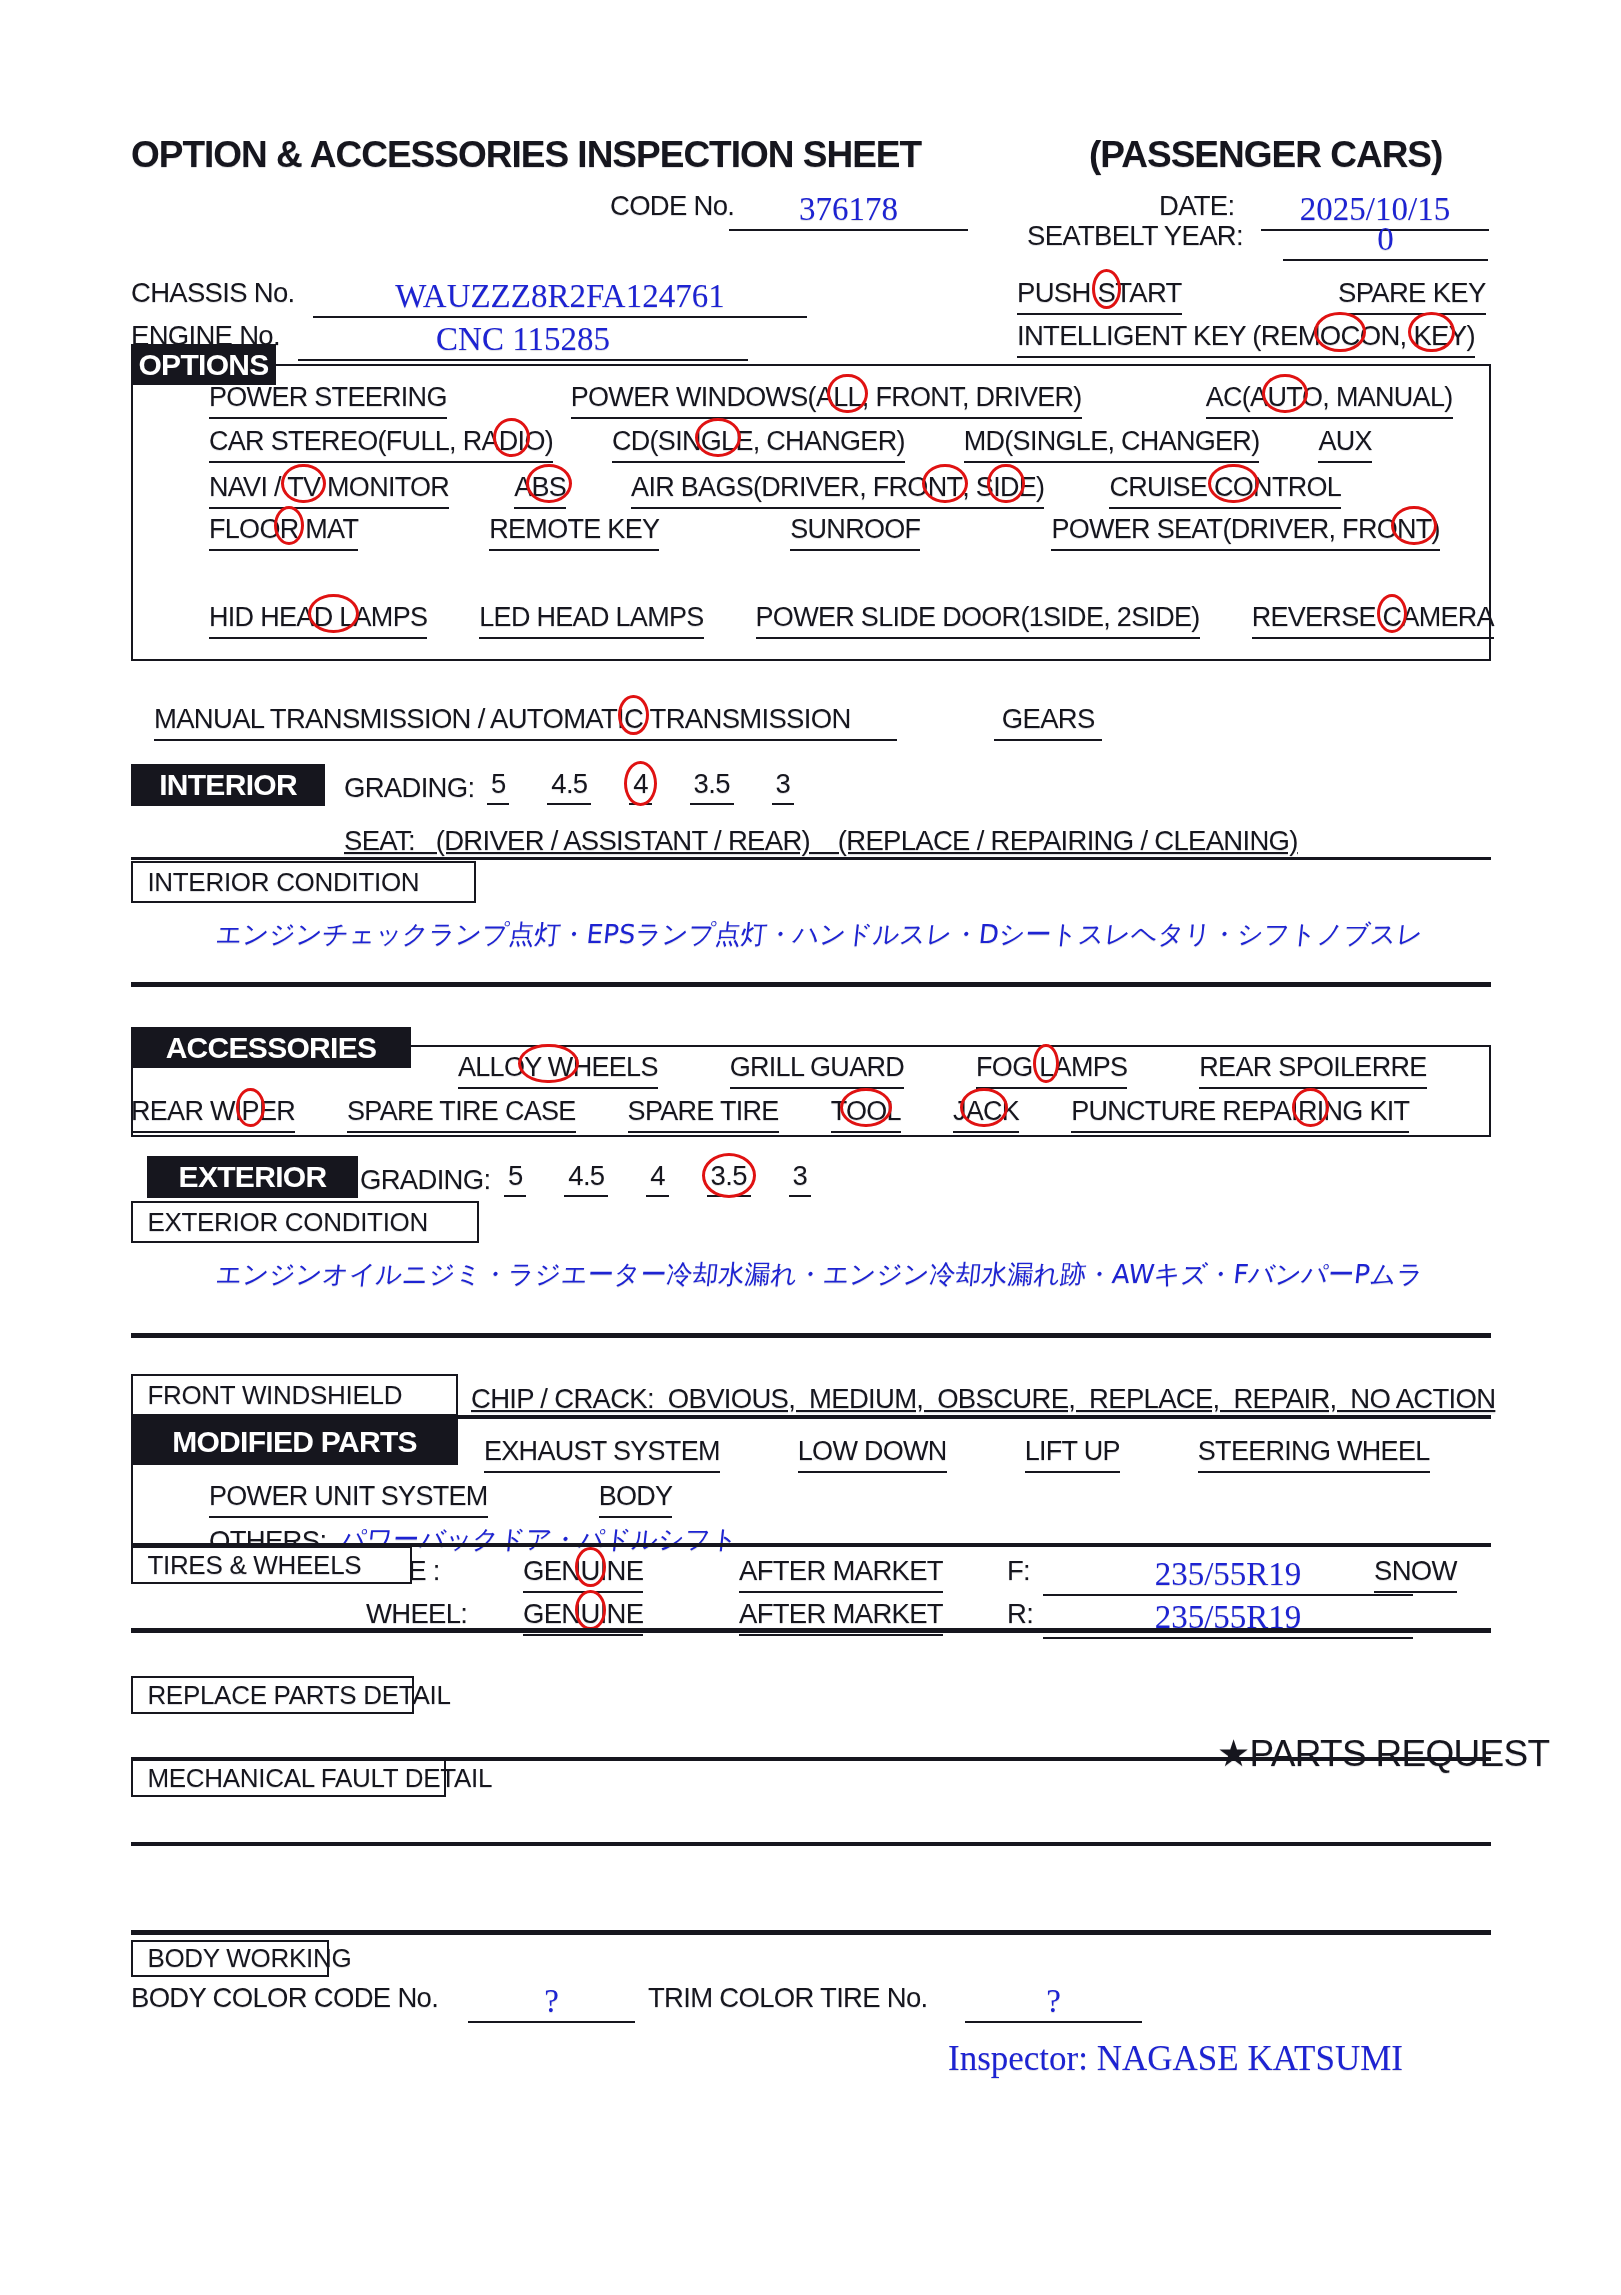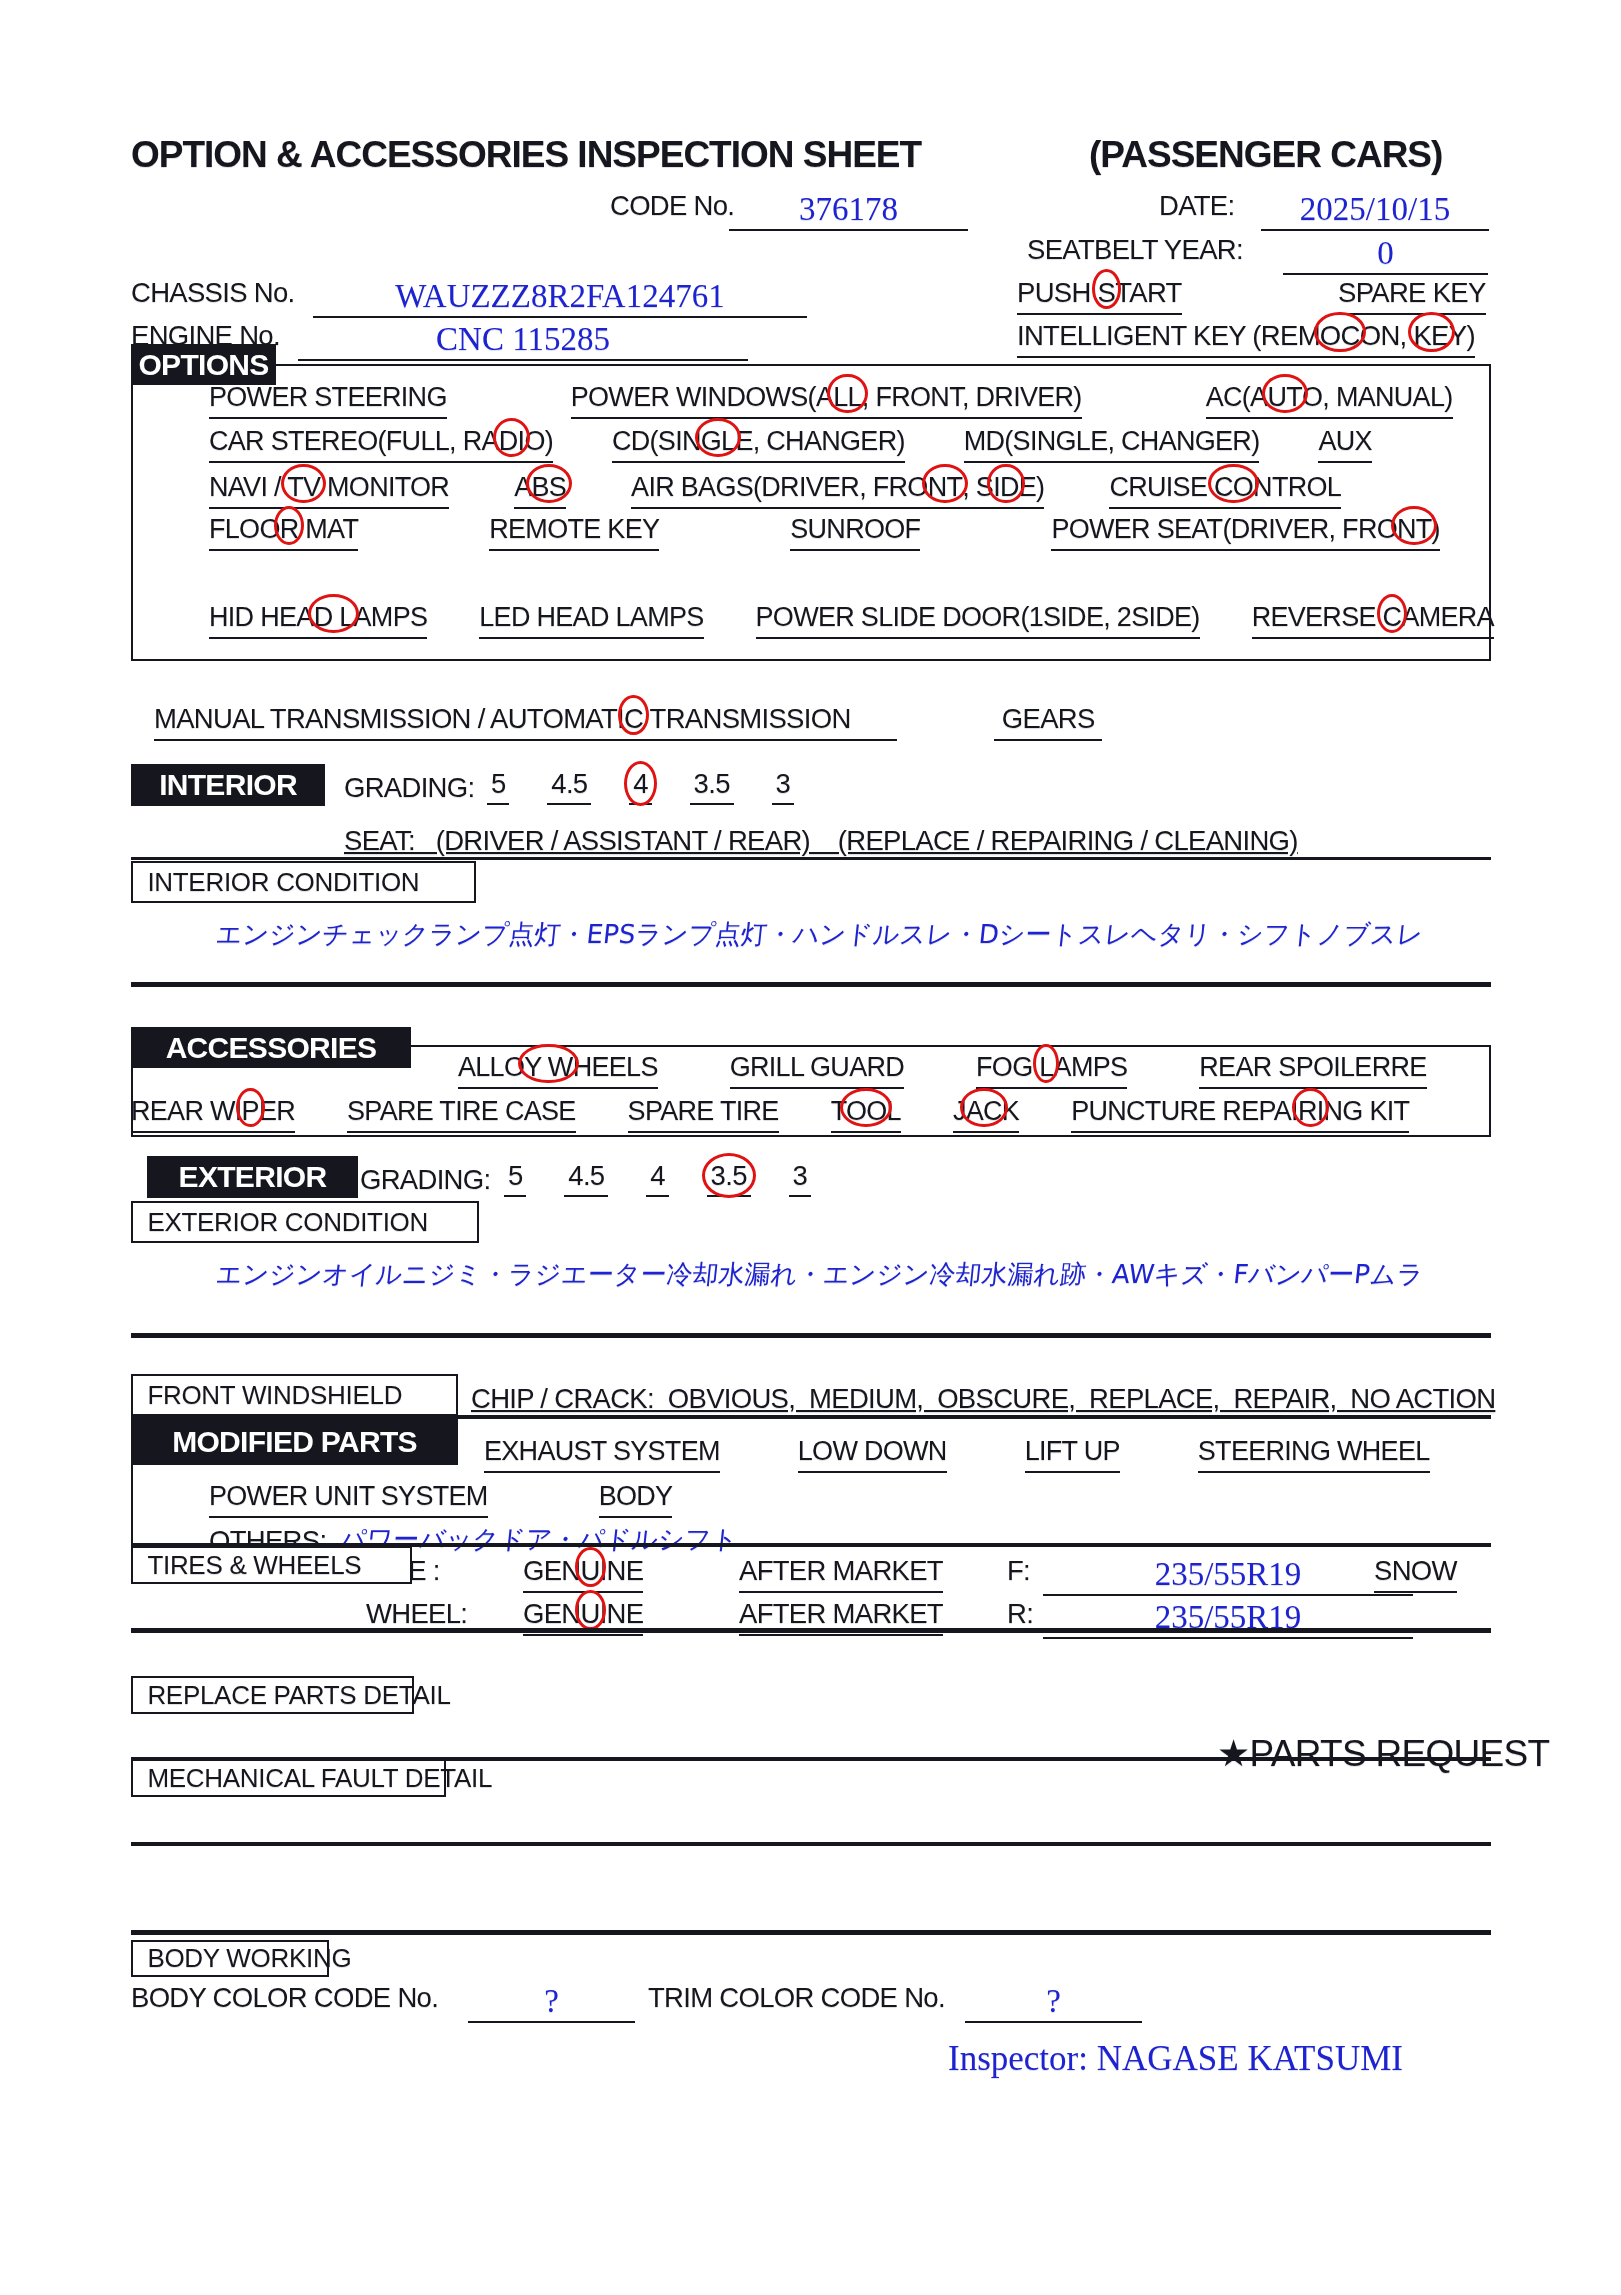--- a/index.html
+++ b/index.html
@@ -60,21 +60,21 @@
     <span class="title" style="left:958px">(PASSENGER CARS)</span>
   </div>
 
   <div class="row" style="top:190px">
     <span class="t" style="left:479px">CODE No.</span>
     <span class="blank" style="left:598px;width:239px"><span class="bval">376178</span></span>
     <span class="t" style="left:1028px">DATE:</span>
     <span class="blank" style="left:1130px;width:228px"><span class="bval">2025/10/15</span></span>
   </div>
 
-  <div class="row" style="top:234px">
+  <div class="row" style="top:220px">
     <span class="t" style="left:896px">SEATBELT YEAR:</span>
     <span class="blank" style="left:1152px;width:205px"><span class="bval">0</span></span>
   </div>
 
   <div class="row" style="top:277px">
     <span class="t" style="left:0">CHASSIS No.</span>
     <span class="blank" style="left:182px;width:494px"><span class="bval">WAUZZZ8R2FA124761</span></span>
     <span class="t u" style="left:886px">PUSH <span class="circled">S</span>TART</span>
     <span class="t u" style="left:1207px">SPARE KEY</span>
   </div>
@@ -200,21 +200,21 @@
   <span class="t44 abs" style="left:1086px;top:1732px">★PARTS REQUEST</span>
   <div class="hline" style="top:1757px;height:3.9px"></div>
   <div class="wbox" style="left:0;top:1759px;width:315px;height:38px">MECHANICAL FAULT DETAIL</div>
   <div class="hline" style="top:1842px;height:3.9px"></div>
   <div class="wbox" style="left:0;top:1940px;width:198px;height:37px">BODY WORKING</div>
   <div class="hline" style="top:1930px;height:4.6px"></div>
 
   <div class="row" style="top:1982px">
     <span class="t" style="left:0">BODY COLOR CODE No.</span>
     <span class="blank" style="left:337px;width:167px"><span class="bval">?</span></span>
-    <span class="t" style="left:517px">TRIM COLOR CODE No.</span>
+    <span class="t" style="left:517px">TRIM COLOR TIRE No.</span>
     <span class="blank" style="left:834px;width:177px"><span class="bval">?</span></span>
   </div>
 
   <div class="inspector" style="left:817px;top:2039px">
     <span>Inspector:</span>
     <span>NAGASE KATSUMI</span>
   </div>
 
  </div>
 </div>

